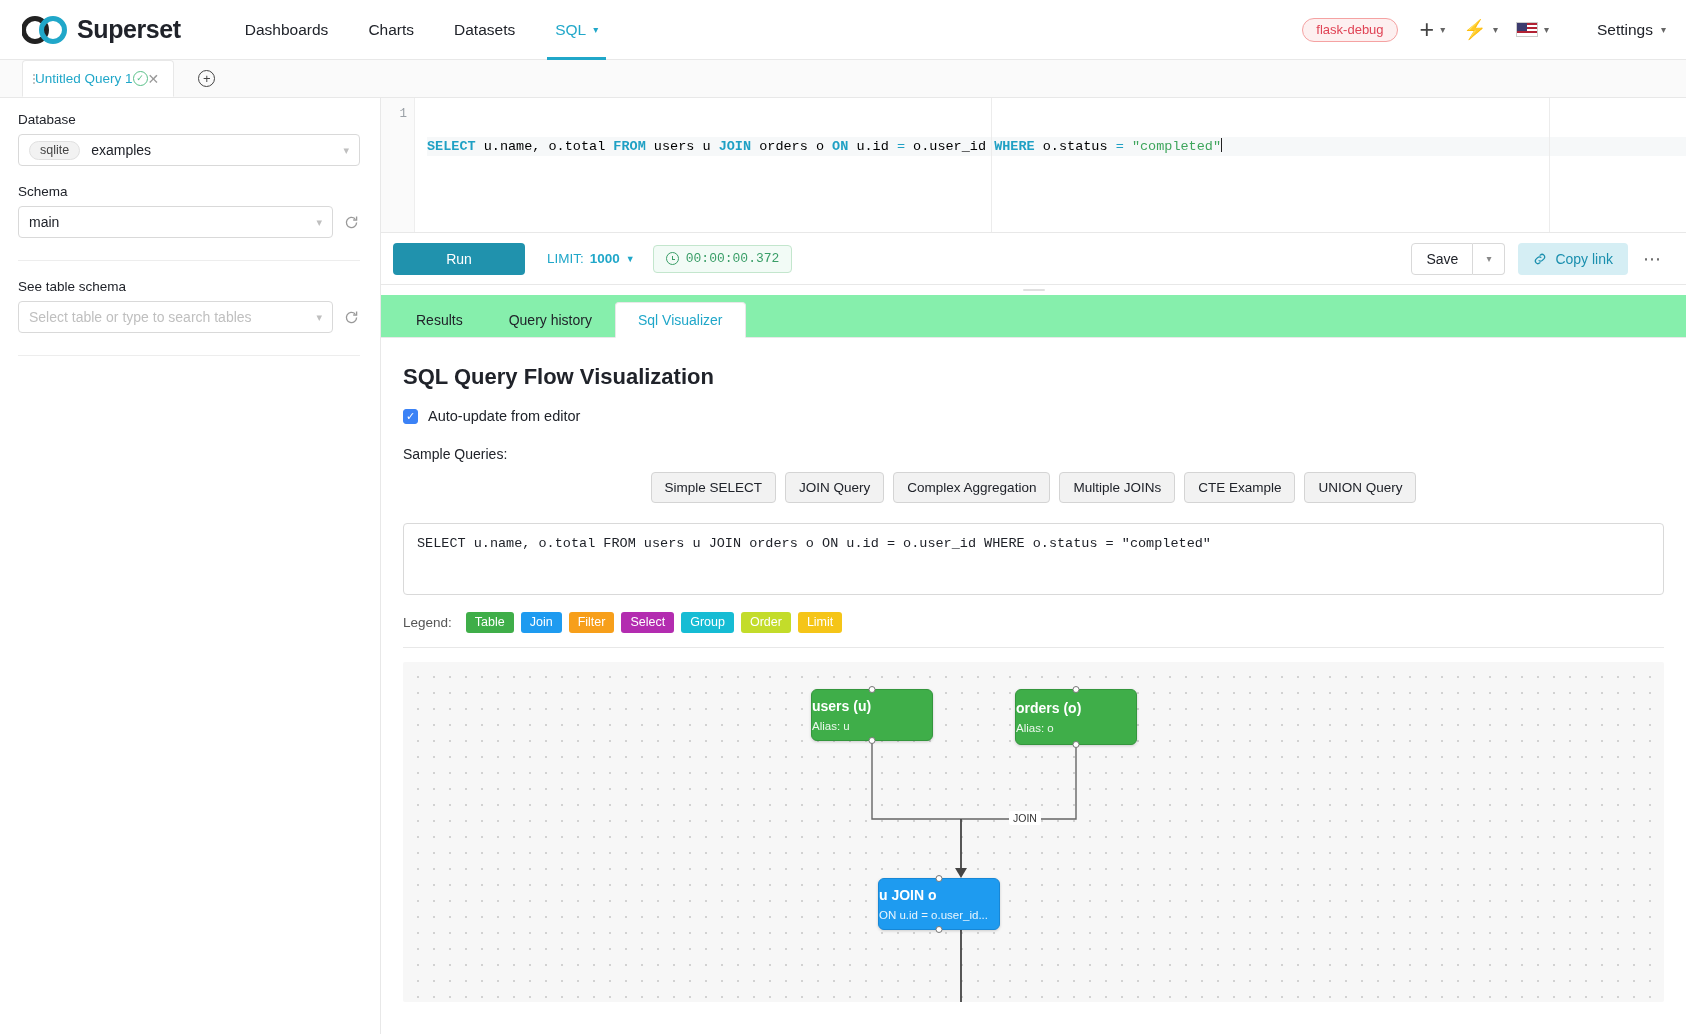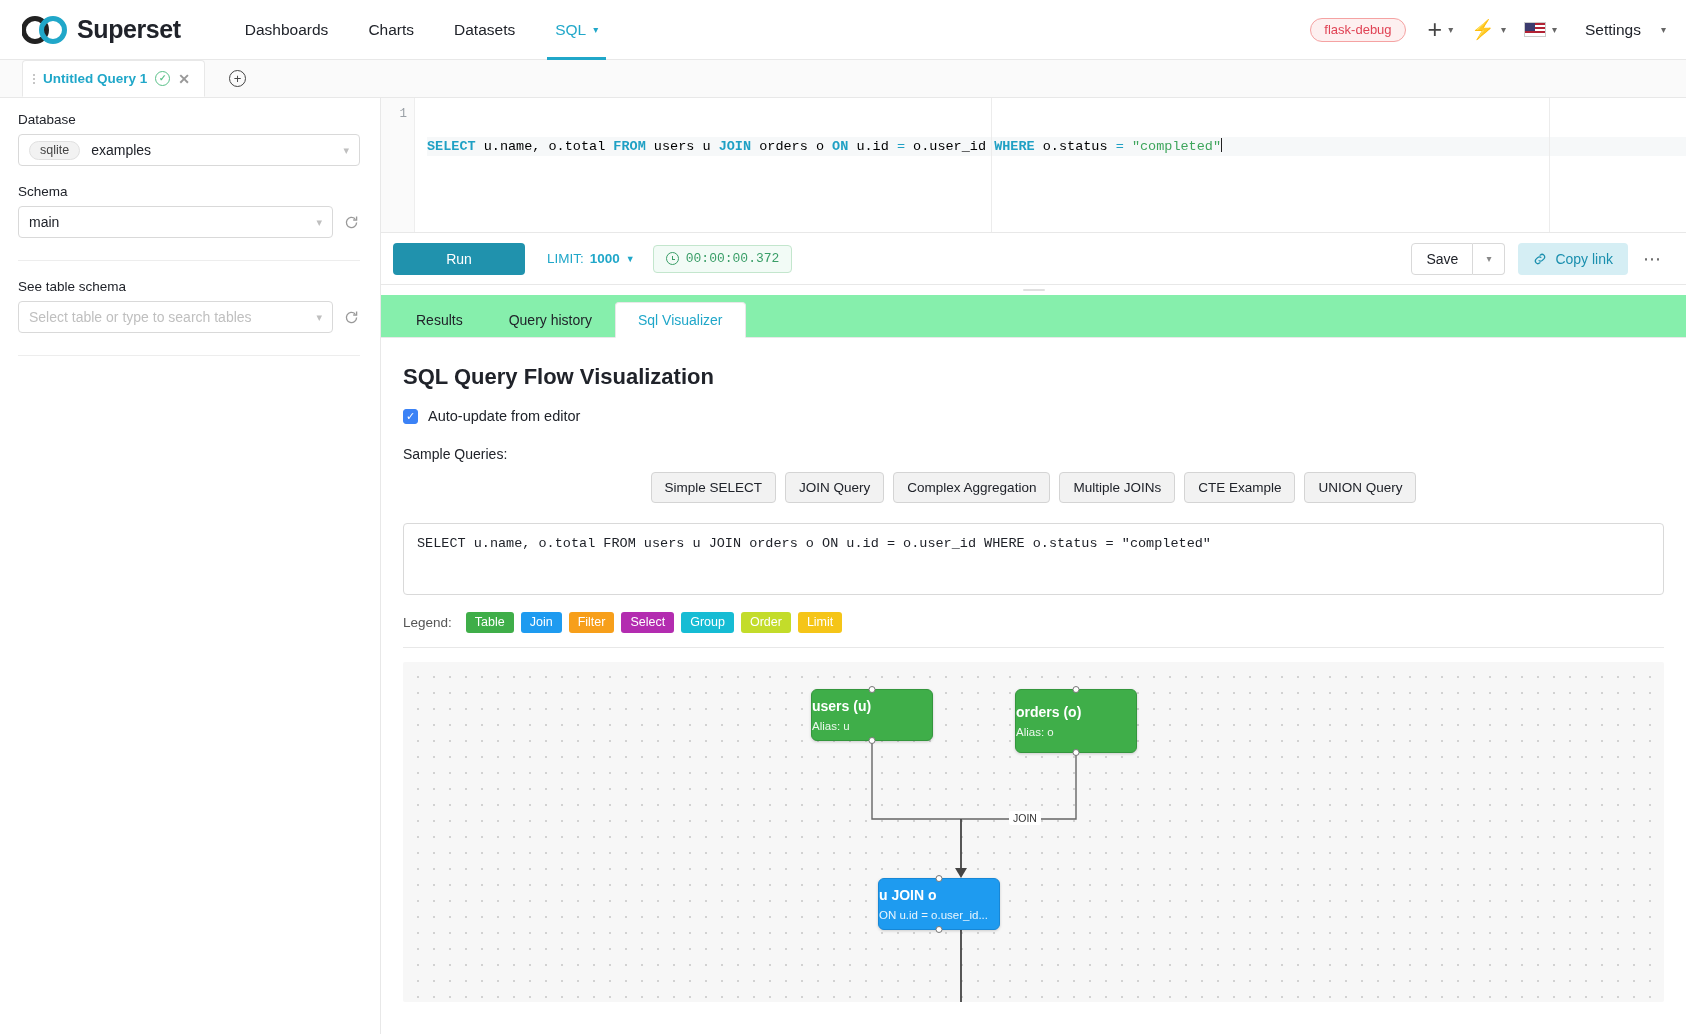--- a/index.html
+++ b/index.html
@@ -38,31 +38,31 @@
     border-radius: 12px; font-size: 13px; padding: 3px 13px 4px; margin-right: 22px;
   }
   .nav-icon-group { display: flex; align-items: center; gap: 6px; margin-right: 18px; cursor: pointer; }
   .nav-plus { font-size: 25px; color: #444; line-height: 1; font-weight: 300; }
   .nav-bolt { font-size: 19px; color: #444; line-height: 1; }
   .mini-caret { font-size: 10px; color: #666; }
   .flag { width: 22px; height: 15px; display: inline-block; position: relative; overflow: hidden; border: 1px solid #ccc; }
   .flag-stripes { position: absolute; inset: 0;
     background: repeating-linear-gradient(to bottom, #b22234 0 2.1px, #fff 2.1px 4.2px); }
   .flag-canton { position: absolute; left: 0; top: 0; width: 10px; height: 8px; background: #3c3b6e; }
-  .settings-link { font-size: 15.5px; color: #20232a; display: flex; align-items: center; gap: 20px; cursor: pointer; margin-left: 10px; }
+  .settings-link { font-size: 15.5px; color: #20232a; display: flex; align-items: center; gap: 8px; cursor: pointer; margin-left: 30px; }
 
   
   .tabbar {
     height: 38px; background: #fafafa; border-bottom: 1px solid #e8e8e8;
     display: flex; align-items: flex-end; padding-left: 22px; position: relative;
   }
   .qtab {
-    display: flex; align-items: center; gap: 8px; height: 37px;
+    display: flex; align-items: center; height: 37px;
     background: #fff; border: 1px solid #e8e8e8; border-bottom: 1px solid #fff;
-    border-radius: 4px 4px 0 0; padding: 0 14px 0 10px; cursor: pointer; font-weight: bold;
+    border-radius: 4px 4px 0 0; padding: 0 14px 0 10px; cursor: pointer;
   }
   .drag-dots { display: inline-flex; flex-direction: column; gap: 2px; }
   .drag-dots i { width: 2px; height: 2px; background: #b3b3b3; border-radius: 50%; display: block; }
   .qtab-label { font-size: 13.5px; color: #20a7c9; }
   .check-circle {
     width: 15px; height: 15px; border-radius: 50%; border: 1.4px solid #5ac189;
     display: inline-flex; align-items: center; justify-content: center;
     color: #5ac189; font-size: 9px; line-height: 1;
   }
   .tab-close { color: #999; font-size: 14px; line-height: 1; cursor: pointer; }
@@ -423,21 +423,21 @@
 
           <div class="edge-label" style="left:606px;top:149px">JOIN</div>
 
           <div class="node table-node" style="left:408px;top:27px;width:122px;height:52px">
             <span class="port top"></span>
             <span class="node-title">users (u)</span>
             <span class="node-sub">Alias: u</span>
             <span class="port bottom"></span>
           </div>
 
-          <div class="node table-node" style="left:612px;top:27px;width:122px;height:64px">
+          <div class="node table-node" style="left:612px;top:27px;width:122px;height:56px">
             <span class="port top"></span>
             <span class="node-title">orders (o)</span>
             <span class="node-sub">Alias: o</span>
             <span class="port bottom"></span>
           </div>
 
           <div class="node join-node" style="left:475px;top:216px;width:122px;height:52px">
             <span class="port top"></span>
             <span class="node-title">u JOIN o</span>
             <span class="node-sub">ON u.id = o.user_id...</span>

